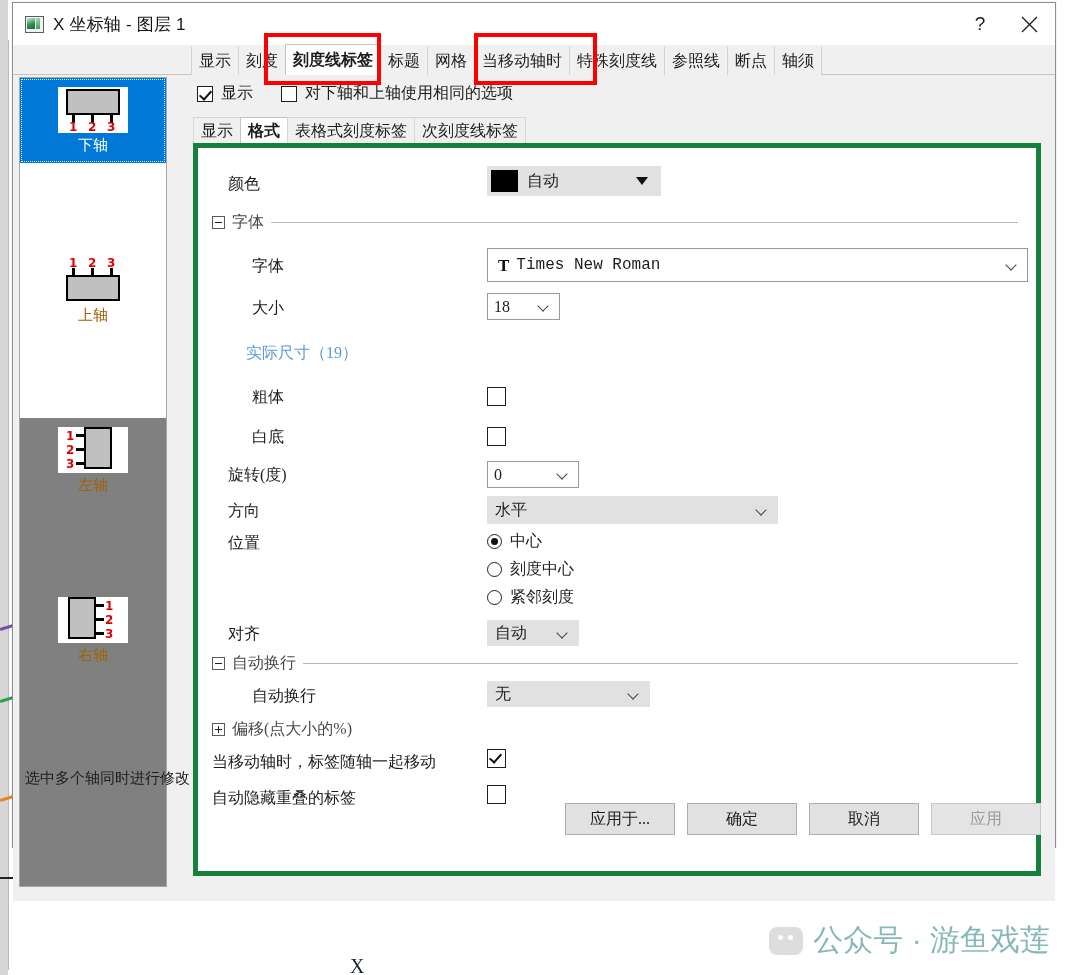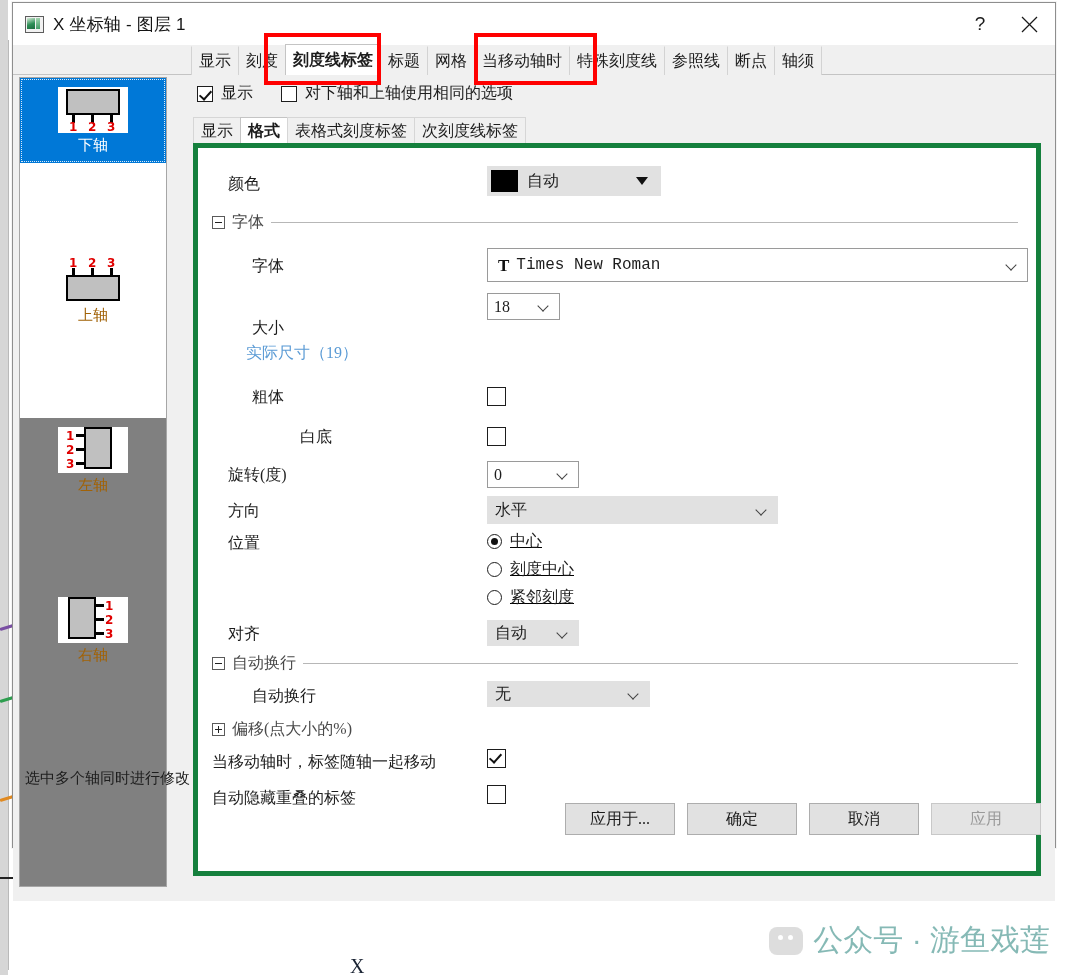--- a/index.html
+++ b/index.html
@@ -272,21 +272,21 @@
     width: 1px; height: 7px; background: #222;
   }
   .group-title {
     margin-left: 7px; font-size: 16px; color: #4a4a4a;
     font-family: "Liberation Serif", "DejaVu Serif", serif;
     white-space: nowrap;
   }
   .group-rule { margin-left: 7px; height: 1px; background: #b7b7b7; }
 
   
-  .radio-wrap { display: flex; align-items: center; gap: 8px; cursor: default; text-decoration: underline; }
+  .radio-wrap { display: flex; align-items: center; gap: 8px; cursor: default; }
   .radio {
     width: 15px; height: 15px; border-radius: 50%;
     border: 1.6px solid #1d1d1d; background: #fff;
     position: relative; flex: 0 0 auto; box-sizing: border-box;
   }
   .radio.on::after {
     content: ""; position: absolute; left: 3px; top: 3px;
     width: 7px; height: 7px; border-radius: 50%; background: #111;
   }
 
@@ -477,38 +477,38 @@
 
         <div class="row" style="left:54px; top:108px;">
           <div class="lbl">字体</div>
         </div>
         <div class="combo-w" style="position:absolute; left:289px; top:100px; width:541px; height:34px;">
           <span class="font-T">T</span>
           <span class="font-name">Times New Roman</span>
           <div class="chev"></div>
         </div>
 
-        <div class="row" style="left:54px; top:150px;margin-top:20px;">
+        <div class="row" style="left:54px; top:150px;">
           <div class="lbl">大小</div>
         </div>
         <div class="combo-w" style="position:absolute; left:289px; top:145px; width:73px;">
           <span>18</span>
           <div class="chev"></div>
         </div>
 
         <div class="row" style="left:48px; top:195px;">
           <div class="lbl blue">实际尺寸（19）</div>
         </div>
 
         <div class="row" style="left:54px; top:239px;">
           <div class="lbl">粗体</div>
         </div>
         <div class="chk" style="position:absolute; left:289px; top:239px; width:19px; height:19px;"></div>
 
-        <div class="row" style="left:54px; top:279px;margin-left:48px;">
+        <div class="row" style="left:54px; top:279px;">
           <div class="lbl">白底</div>
         </div>
         <div class="chk" style="position:absolute; left:289px; top:279px; width:19px; height:19px;"></div>
 
         <div class="row" style="left:30px; top:317px;">
           <div class="lbl">旋转(度)</div>
         </div>
         <div class="combo-w" style="position:absolute; left:289px; top:313px; width:92px;">
           <span>0</span>
           <div class="chev"></div>

